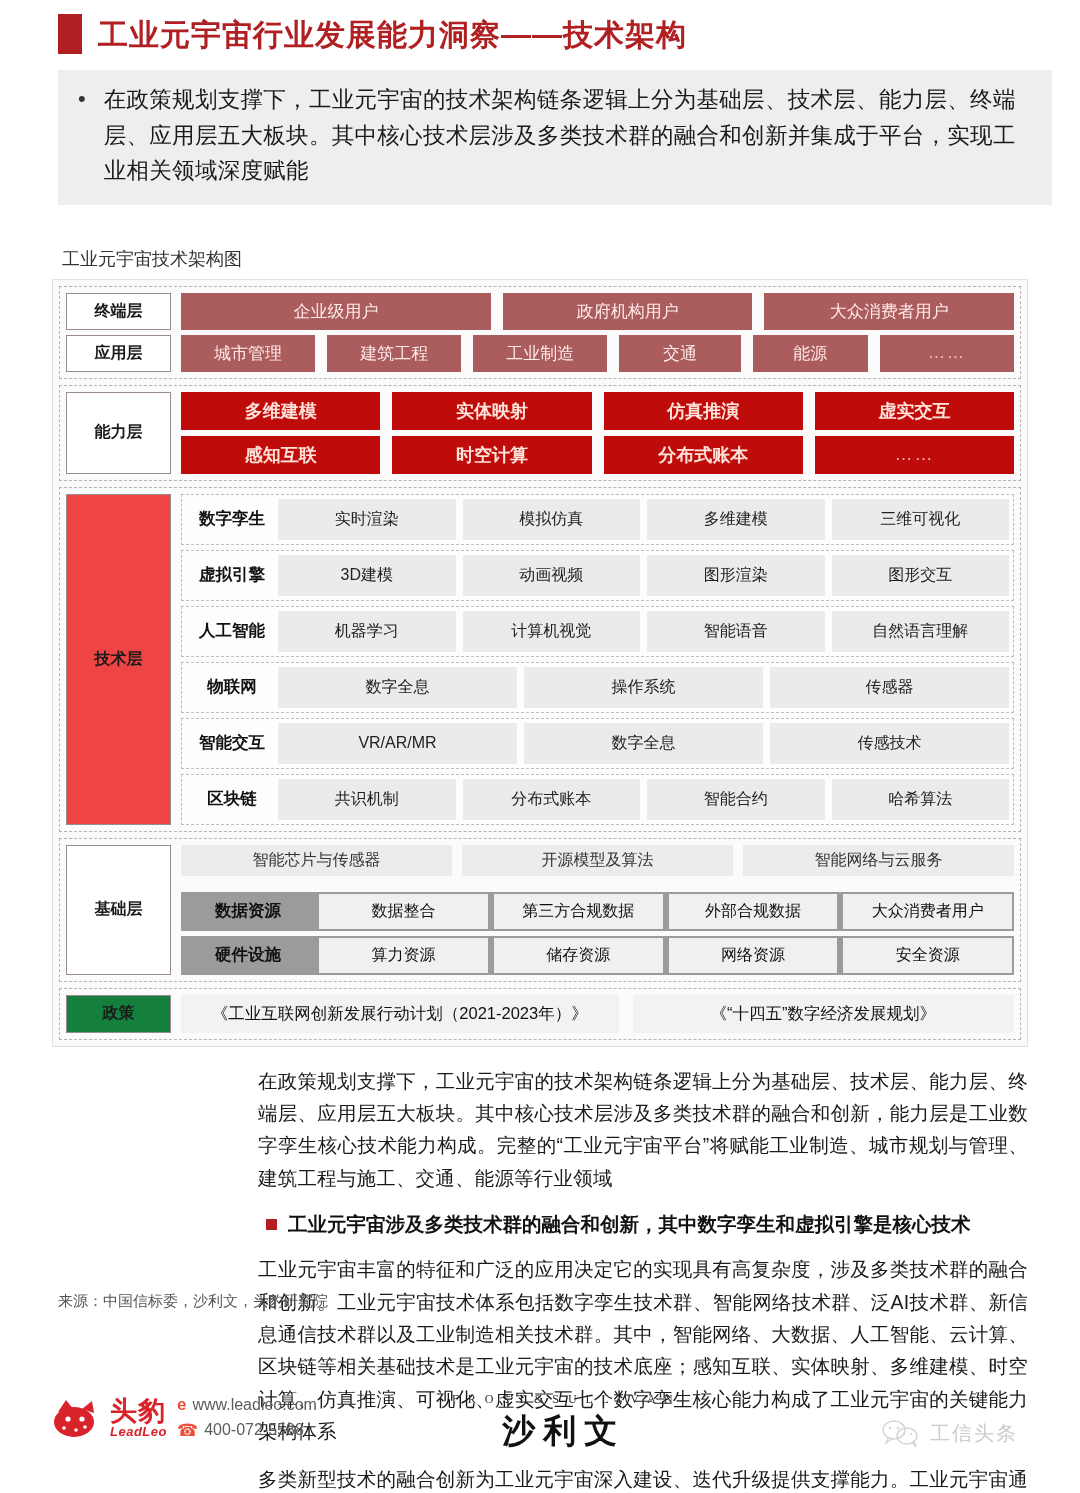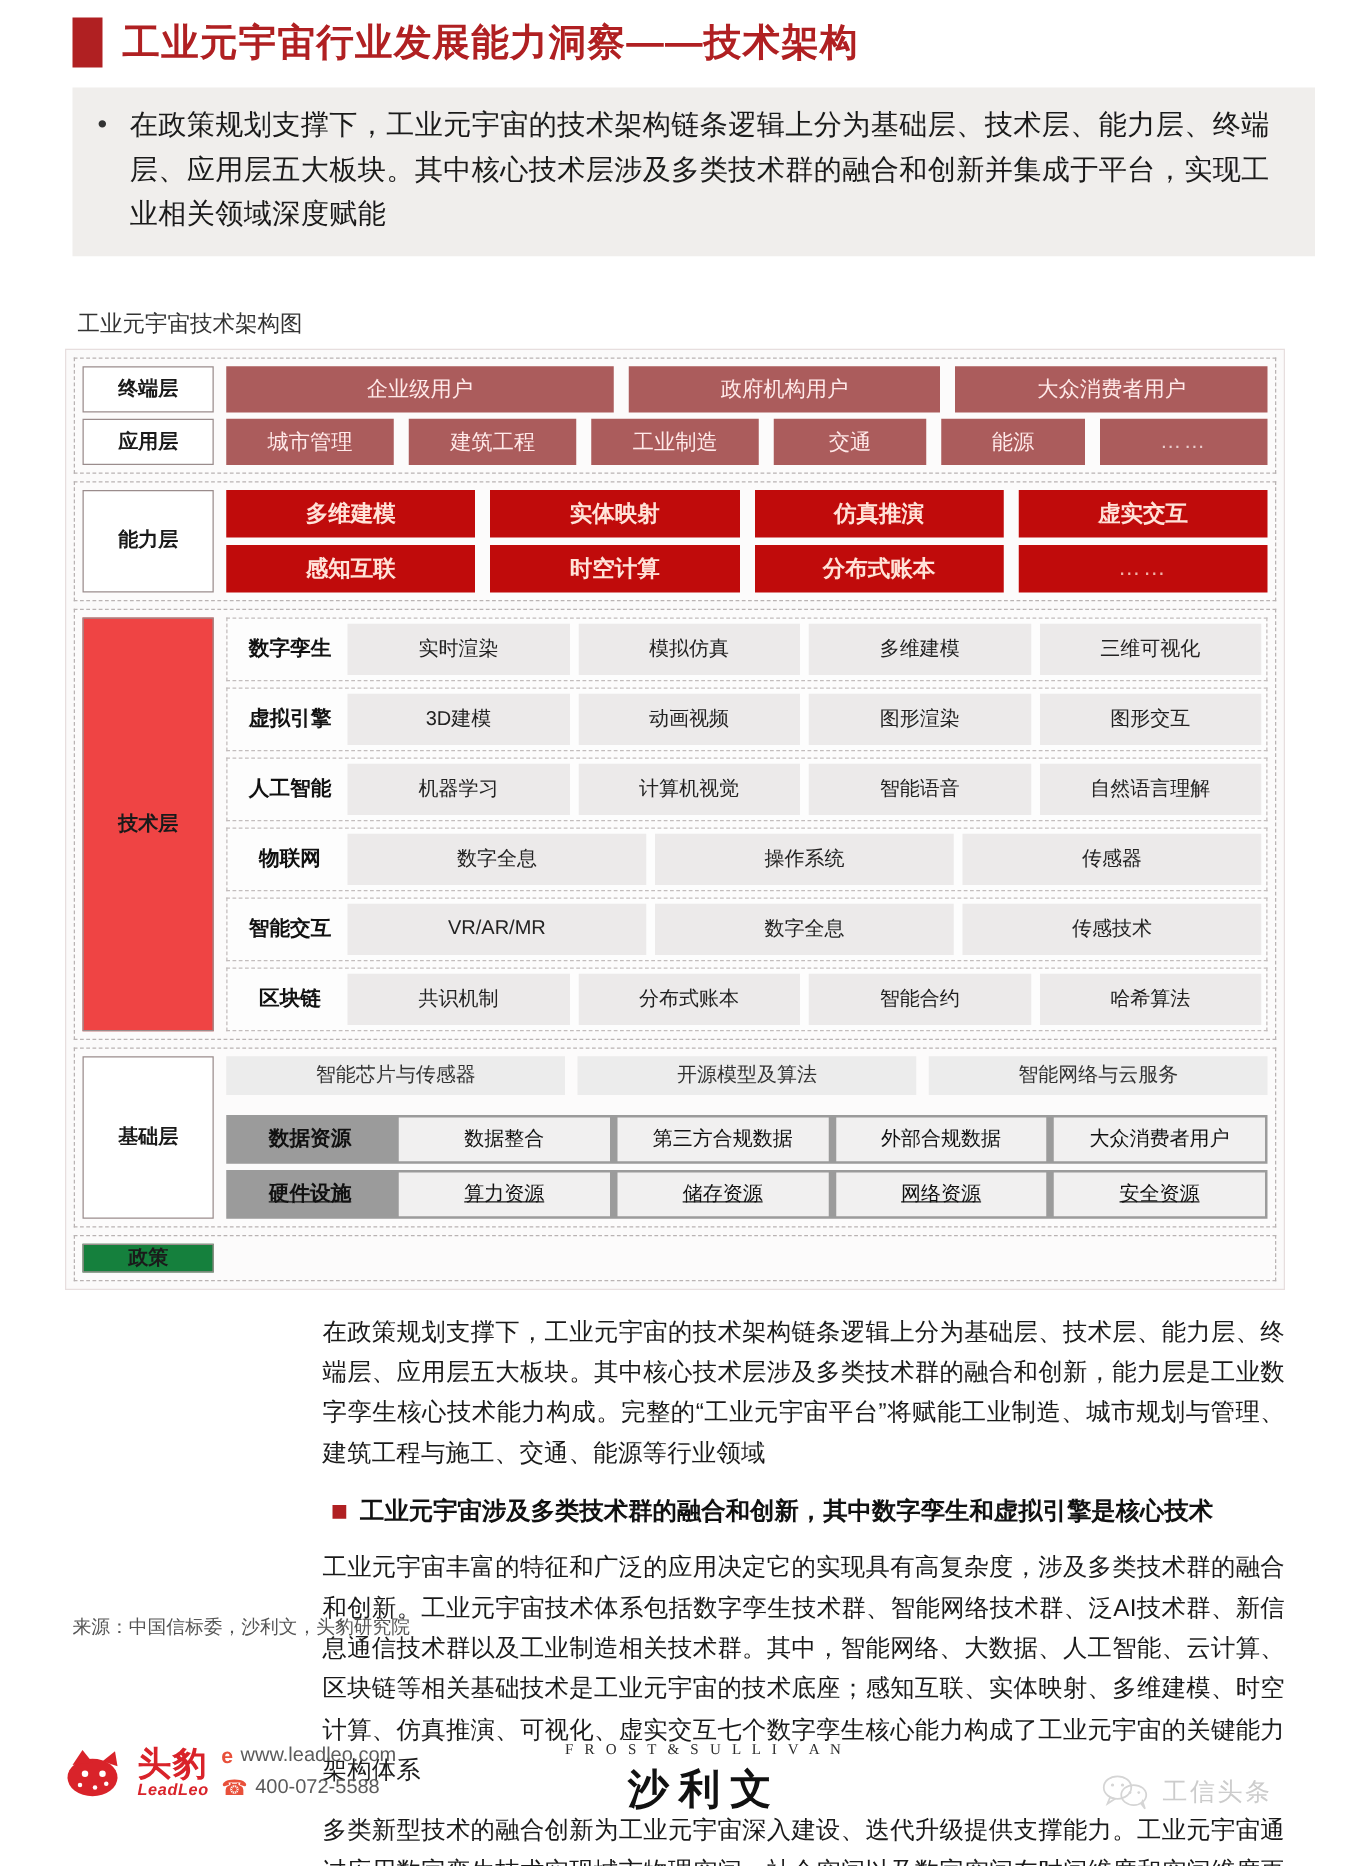--- a/index.html
+++ b/index.html
@@ -131,21 +131,21 @@
   }
   .base-rows { flex:1 1 auto; }
   .base-top { display:flex; gap:10px; margin-bottom:16px; }
   .base-top .cell {
     background:#ececec; color:#333; font-size:16px; padding:5px 2px;
   }
   .base-band {
     display:flex; background:#9b9b9b; padding:2px; margin-bottom:5px; gap:6px;
     align-items:stretch;
   }
-  .base-band:last-child { margin-bottom:0;text-decoration:underline; }
+  .base-band:last-child { margin-bottom:0; }
   .band-name {
     flex:0 0 130px; color:#111; font-weight:bold; font-size:16.5px;
     display:flex; align-items:center; justify-content:center;
     background:#9b9b9b;
   }
   .band-cells { flex:1 1 auto; display:flex; gap:6px; }
   .band-cell {
     background:#f1f0f0; color:#111; font-size:16px;
     display:flex; align-items:center; justify-content:center;
     padding:7px 2px; text-align:center;
@@ -377,20 +377,24 @@
           </div>
         </div>
 
       </div>
     </div>
   </div>
 
   <div class="dash-group">
     <div class="policy-row">
       <div class="policy-label">政策</div>
+      <div class="policy-cells">
+        <div class="policy-cell" style="flex:1.15">《工业互联网创新发展行动计划（2021-2023年）》</div>
+        <div class="policy-cell" style="flex:1">《“十四五”数字经济发展规划》</div>
+      </div>
     </div>
   </div>
 
 </div>
 
 <div class="body-text">
   <p class="para">在政策规划支撑下，工业元宇宙的技术架构链条逻辑上分为基础层、技术层、能力层、终端层、应用层五大板块。其中核心技术层涉及多类技术群的融合和创新，能力层是工业数字孪生核心技术能力构成。完整的“工业元宇宙平台”将赋能工业制造、城市规划与管理、建筑工程与施工、交通、能源等行业领域</p>
 
   <div class="sub-head">
     <div class="sub-head-marker"></div>

